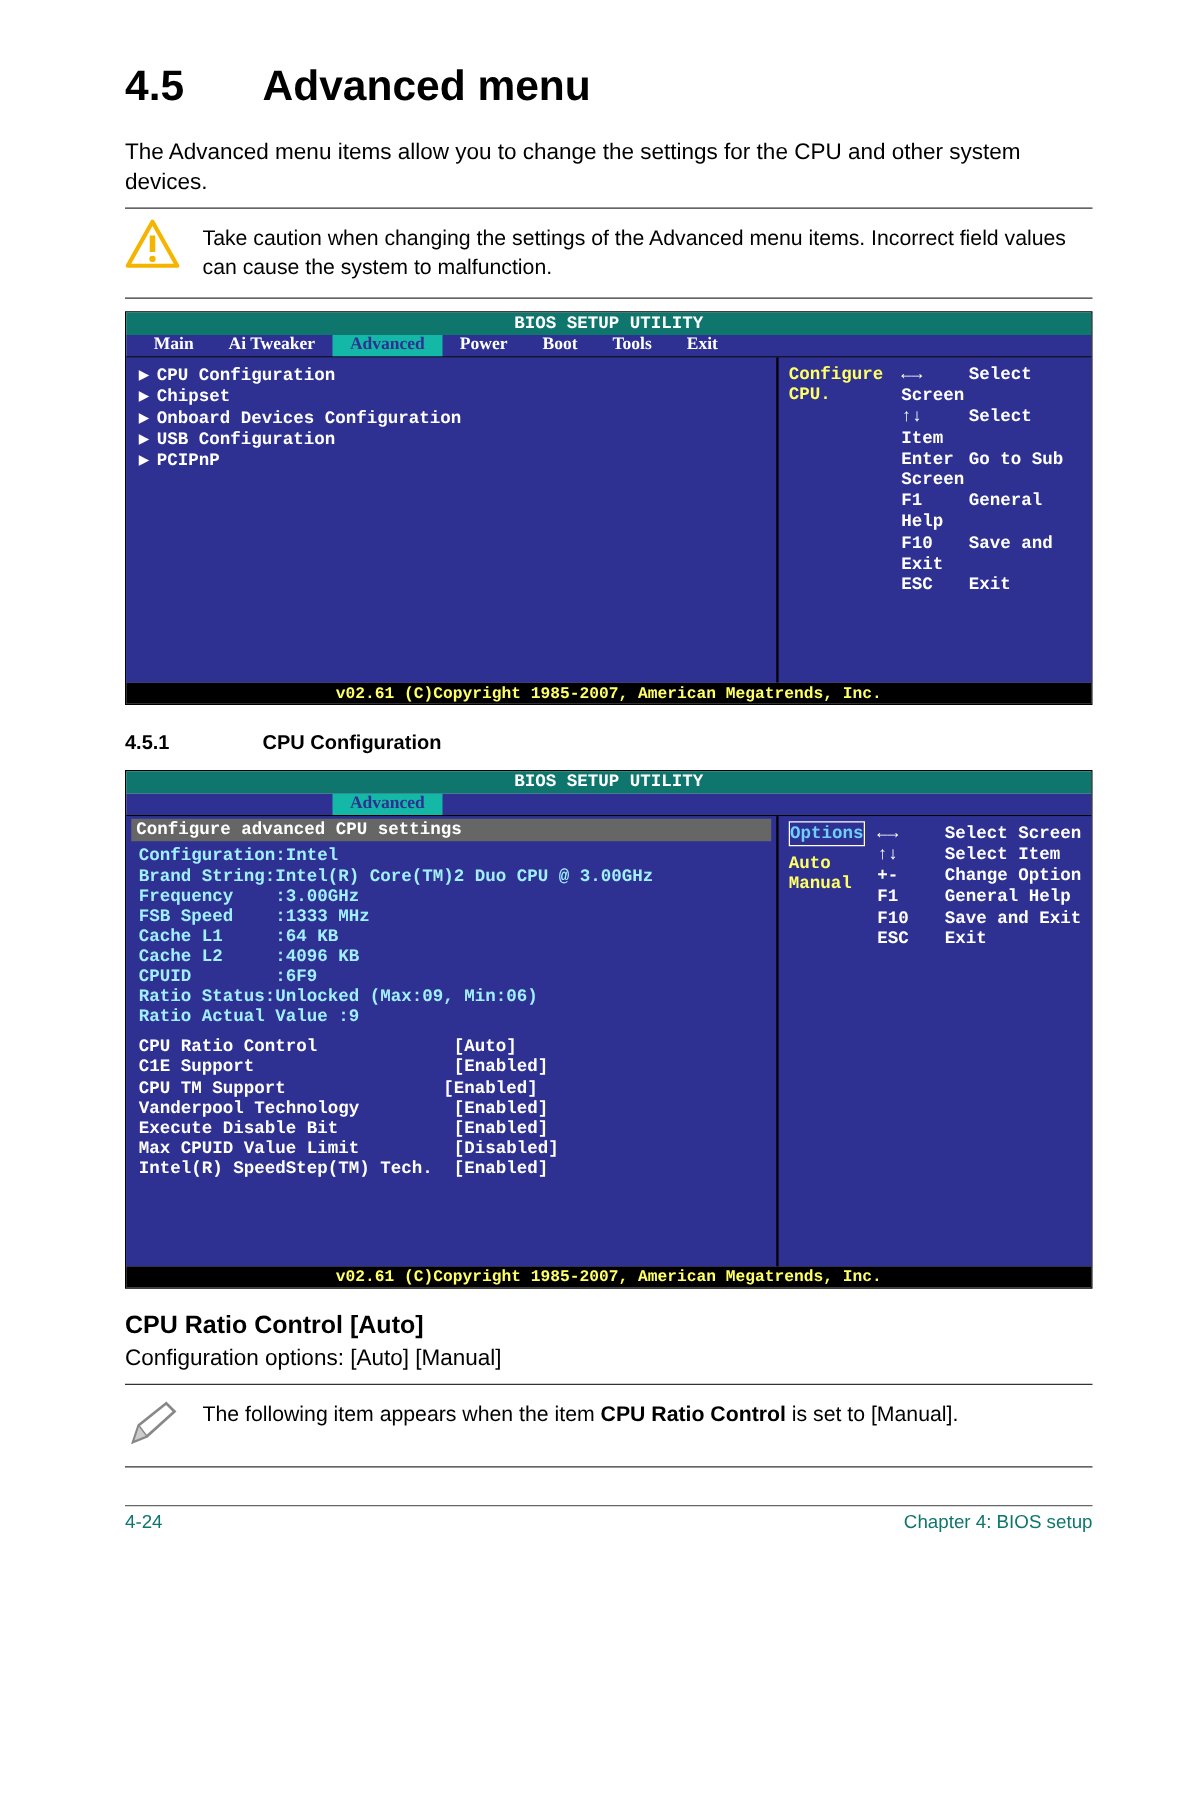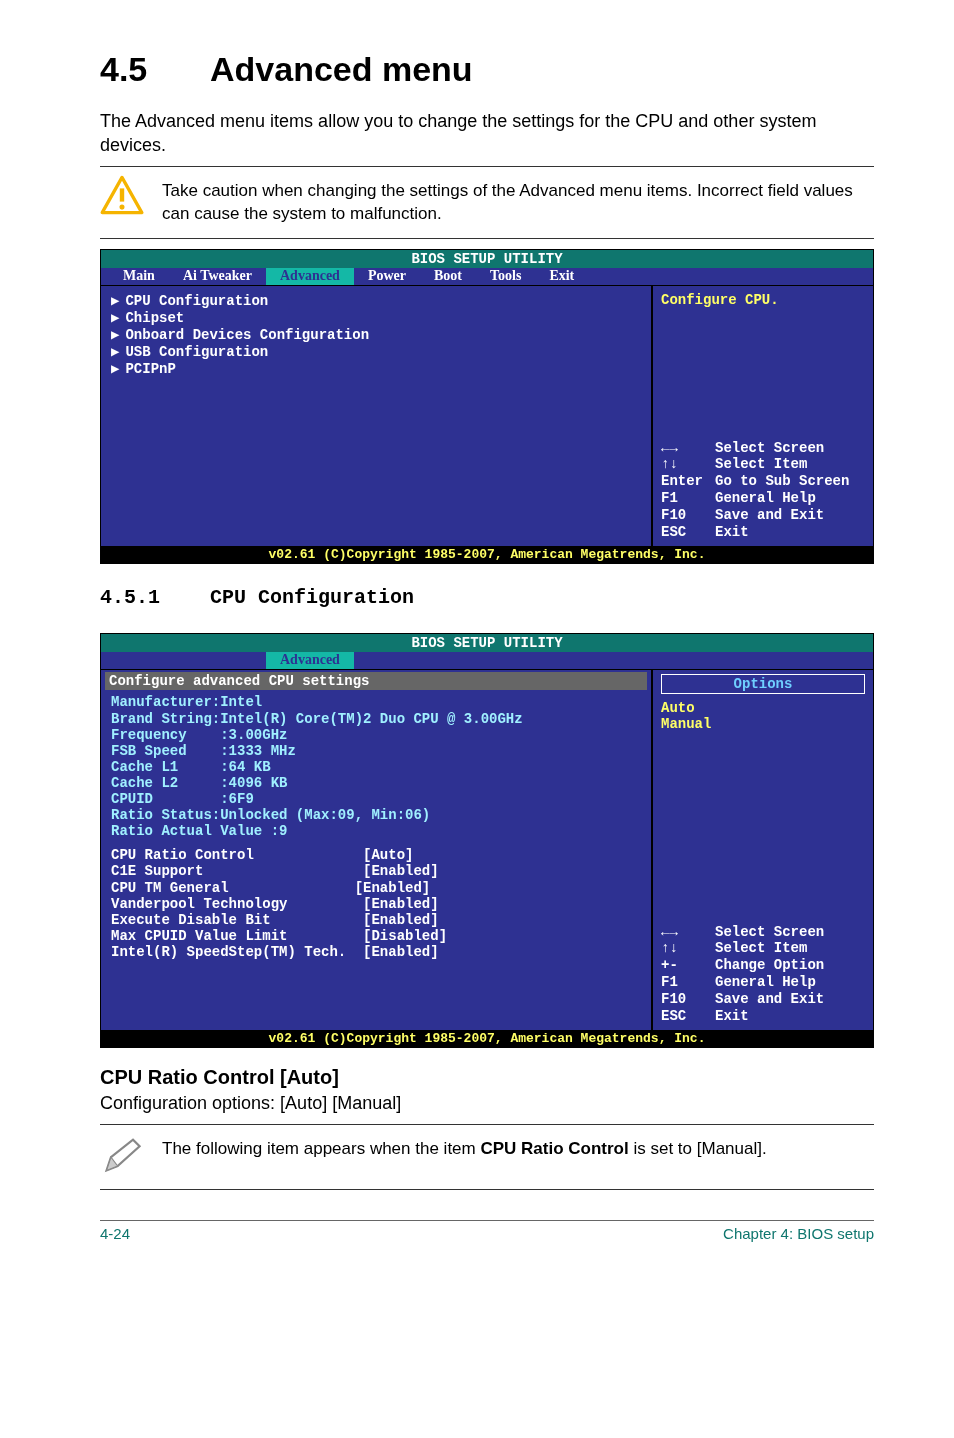--- a/index.html
+++ b/index.html
@@ -57,42 +57,42 @@
 .bios-left {
   flex: 1;
   background: #2e3192;
   color: #fff;
   padding: 6px 10px 10px 10px;
   border-right: 2px solid #000;
   min-height: 260px;
   box-sizing: border-box;
 }
 .bios-right {
-  width: 220px;
+  width: 250px;
   background: #2e3192;
   color: #ffff66;
   padding: 6px 8px 6px 8px;
   box-sizing: border-box;
   display: flex;
-  flex-direction: column;
+  flex-direction: row;
   justify-content: space-between;
 }
 .bios-right .nav-help div { color: #fff; line-height: 1.2; }
 .bios-right .nav-help span.key { color: #fff; display:inline-block; width: 54px; }
 .bios-footer { background:#000; color:#ffff66; text-align:center; padding:1px 0; font-size:13px; }
 .menu-tri { color:#fff; margin-right:6px; }
 .opt-box { background:#2e3192; color:#6fcfff; text-align:center; padding:1px 0; margin-bottom:6px; border:1px solid #fff; margin-top:-2px; }
 .bios-left .hdr-line { background:#666; color:#ffffff; padding:1px 4px; margin: -4px -6px 4px -6px; }
 .bios-left pre { margin:0; font-family:inherit; font-size:inherit; line-height:1.15; }
 .cyan { color:#a0f0ff; }
 .white { color:#fff; }
 .bios-body.tall .bios-left { min-height: 360px; }
 
 h2.subsection {
-  font-size: 20px; font-weight: 700; margin: 22px 0 24px 0; font-family: Liberation Mono, monospace;
+  font-size: 16px; font-weight: 700; margin: 22px 0 12px 0;
 }
 h2.subsection .sn { display:inline-block; width:110px; }
 h3.item-title { font-size: 20px; font-weight: 700; margin: 18px 0 2px 0; }
 
 .page-footer {
   display:flex; justify-content:space-between;
   font-size: 15px; color:#0f766e;
   border-top: 1px solid #666; margin-top: 30px; padding-top: 4px;
 }
 </style>
@@ -161,32 +161,32 @@
   <div class="bios">
     <div class="bios-title-bar">BIOS SETUP UTILITY</div>
     <div class="bios-tabs" style="justify-content:flex-start;">
       <span style="visibility:hidden">Main</span>
       <span style="visibility:hidden">Ai Tweaker</span>
       <span class="active">Advanced</span>
     </div>
     <div class="bios-body tall">
       <div class="bios-left">
         <div class="hdr-line">Configure advanced CPU settings</div>
-<pre class="cyan"><span>Manufacturer:Intel</span>
+<pre class="cyan"><span>Configuration:Intel</span>
 <span>Brand String:Intel(R) Core(TM)2 Duo CPU @ 3.00GHz</span>
 <span>Frequency    :3.00GHz</span>
 <span>FSB Speed    :1333 MHz</span>
 <span>Cache L1     :64 KB</span>
 <span>Cache L2     :4096 KB</span>
 <span>CPUID        :6F9</span>
 <span>Ratio Status:Unlocked (Max:09, Min:06)</span>
 <span>Ratio Actual Value :9</span></pre>
 <pre class="white" style="margin-top:8px"><span>CPU Ratio Control</span>             <span>[Auto]</span>
 <span>C1E Support</span>                   <span>[Enabled]</span>
-<span>CPU TM General</span>               <span>[Enabled]</span>
+<span>CPU TM Support</span>               <span>[Enabled]</span>
 <span>Vanderpool Technology</span>         <span>[Enabled]</span>
 <span>Execute Disable Bit</span>           <span>[Enabled]</span>
 <span>Max CPUID Value Limit</span>         <span>[Disabled]</span>
 <span>Intel(R) SpeedStep(TM) Tech.</span>  <span>[Enabled]</span></pre>
       </div>
       <div class="bios-right">
         <div>
           <div class="opt-box">Options</div>
           <div style="color:#ffff66">Auto</div>
           <div style="color:#ffff66">Manual</div>

